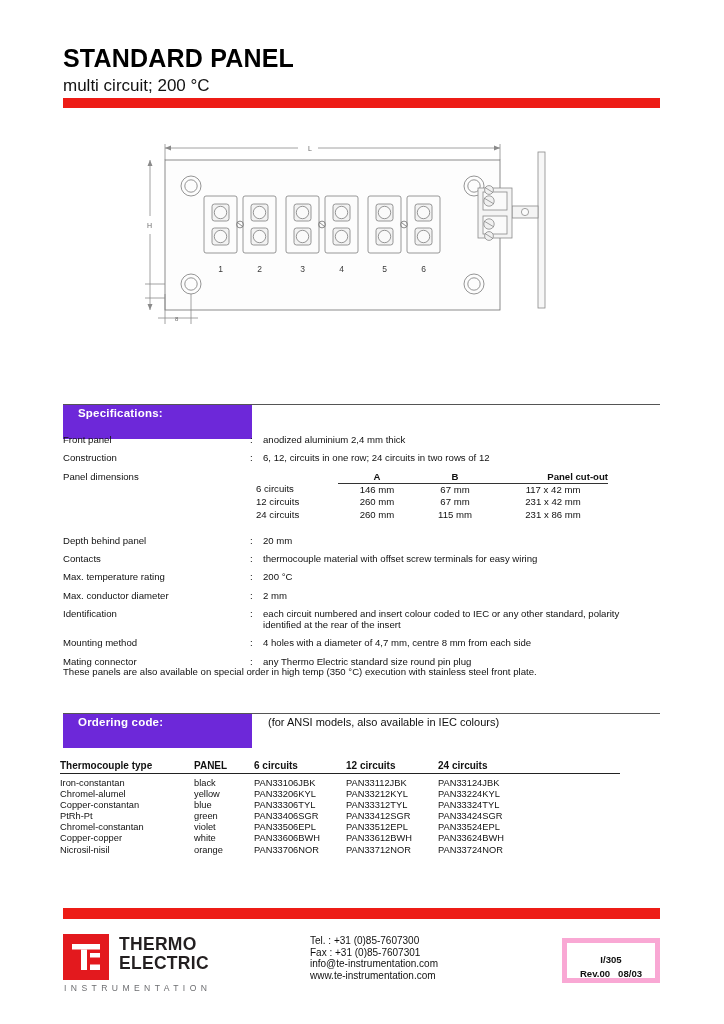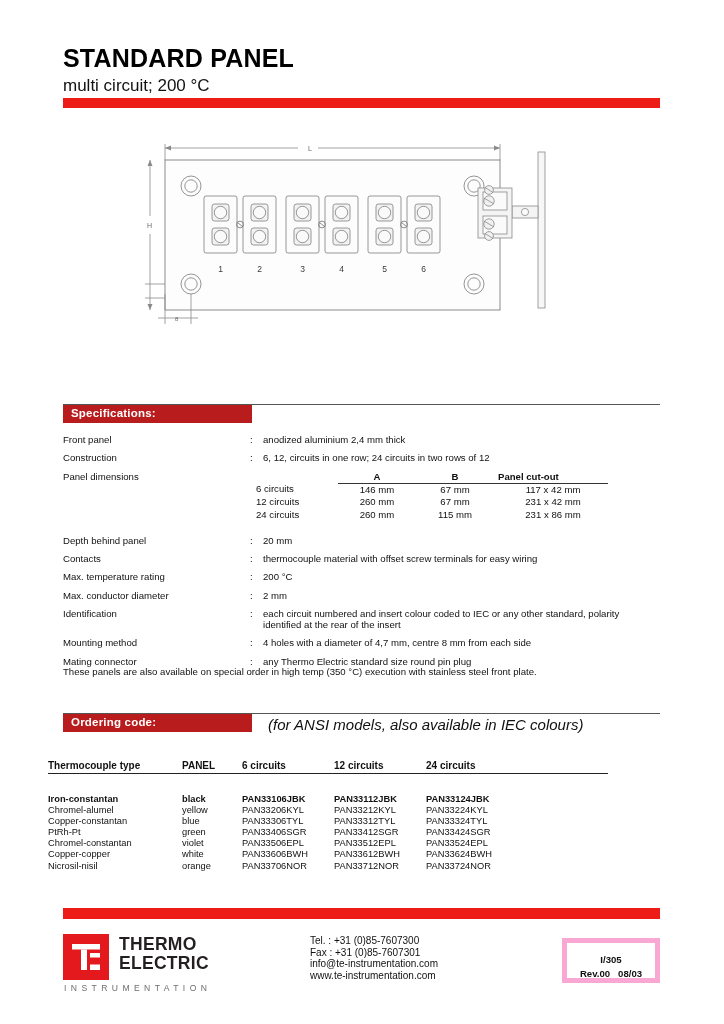--- a/index.html
+++ b/index.html
@@ -71,36 +71,35 @@
     position: absolute;
     left: 0; top: 0;
     width: 597px;
     height: 1px;
     background: #555;
   }
   .section-tab {
     position: absolute;
     left: 0; top: 1px;
     width: 189px;
-    height: 18px;
-    background: #b91c1c;
+    height: 34px;
+    background: #6d28d9;
     color: #fff;
     font-size: 11.5px;
     font-weight: bold;
     line-height: 17px;
-    padding-left: 8px;
+    padding-left: 15px;
     box-sizing: border-box;
     letter-spacing: 0.2px;
   }
   .section-note {
     position: absolute;
     left: 205px; top: 3px;
-    font-size: 15px;
-    color: #111;
-    font-style: italic;
+    font-size: 11px;
+    color: #111;
   }
 
   
   .spec-list {
     position: absolute;
     left: 63px; top: 434px;
     width: 600px;
     font-size: 9.6px;
     line-height: 11px;
     color: #111;
@@ -146,33 +145,33 @@
     padding-bottom: 1px;
   }
   .dim-table th.blank { border-bottom: none; }
   .dim-table td.c { text-align: center; }
   .dim-table .colA { width: 78px; }
   .dim-table .colB { width: 78px; }
   .dim-table .colN { width: 82px; }
   .dim-table .colC { width: 110px; }
   .dim-table tr td:first-child { padding-right: 6px; }
   .dim-table td.cut { text-align: center; padding-left: 4px; }
-  .dim-table th.cut { text-align: left; padding-left: 4px; }
+  .dim-table th.cut { text-align: right; padding-left: 4px; }
 
   .spec-footnote {
     position: absolute;
     left: 63px; top: 666px;
     font-size: 9.6px;
     color: #111;
   }
 
   
   .order-table {
     position: absolute;
-    left: 48px; top: 760px;
+    left: 60px; top: 760px;
     border-collapse: collapse;
     font-size: 9.3px;
     color: #111;
   }
   .order-table th {
     font-size: 10px;
     font-weight: bold;
     text-align: left;
     border-bottom: 1.3px solid #222;
     padding: 0 0 1.5px 0;
@@ -182,21 +181,21 @@
     padding: 0.6px 0;
     white-space: nowrap;
     vertical-align: top;
   }
   .order-table .c-type  { width: 134px; }
   .order-table .c-ansi  { width: 60px; }
   .order-table .c-6     { width: 92px; }
   .order-table .c-12    { width: 92px; }
   .order-table .c-24    { width: 92px; }
   .order-table .c-last  { width: 90px; }
-  .order-table tbody tr:first-child td { padding-top: 20px; font-weight: bold; }
+  .order-table tbody tr:first-child td { padding-top: 4px; }
 
   
   .logo-block {
     position: absolute;
     left: 63px; top: 934px;
     width: 215px;
   }
   .logo-mark {
     position: absolute;
     left: 0; top: 0;

